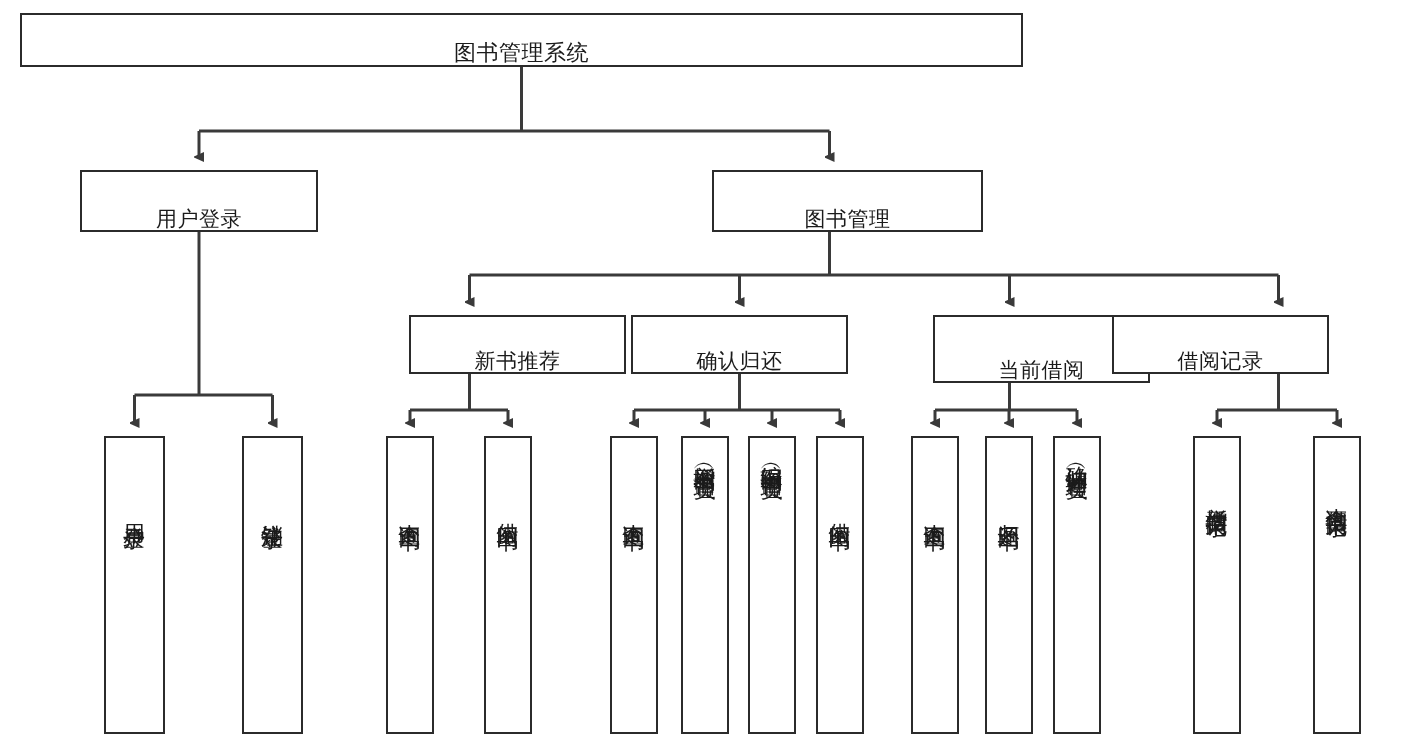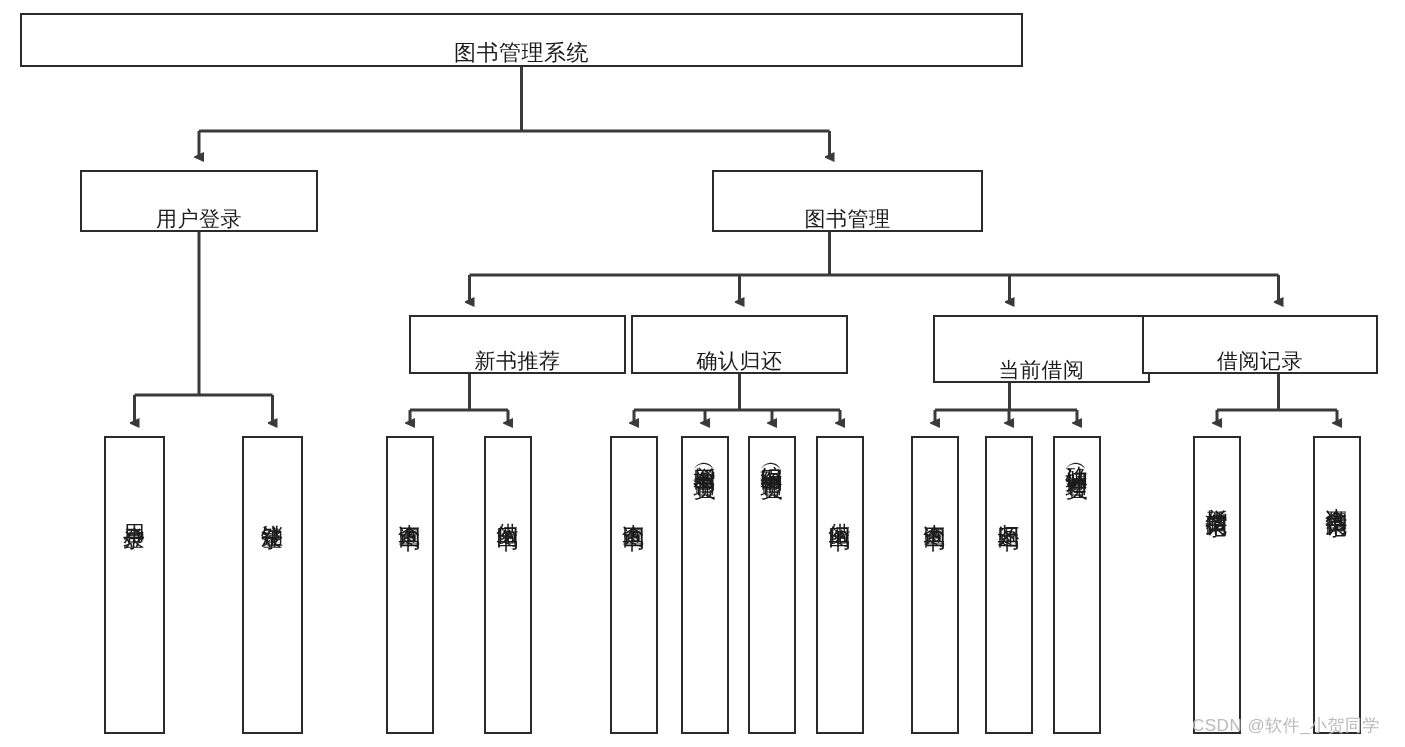--- a/index.html
+++ b/index.html
@@ -135,21 +135,21 @@
       </div>
       <div class="node horizontal" style="left: 361px; top: 315px; width: 217px; height: 59px; margin-left: 48px;">
         <span class="node-label">新书推荐</span>
       </div>
       <div class="node horizontal" style="left: 631px; top: 315px; width: 217px; height: 59px;">
         <span class="node-label">确认归还</span>
       </div>
       <div class="node horizontal" style="left: 901px; top: 315px; width: 217px; height: 68px; margin-left: 32px;">
         <span class="node-label">当前借阅</span>
       </div>
-      <div class="node horizontal" style="left: 1142px; top: 315px; width: 236px; height: 59px;">
+      <div class="node horizontal" style="left: 1112px; top: 315px; width: 217px; height: 59px;">
         <span class="node-label">借阅记录</span>
       </div>
       <div class="node vertical short" style="left: 104px; top: 436px; width: 61px; height: 298px;">
         <span class="node-label">用户登录</span>
       </div>
       <div class="node vertical short" style="left: 242px; top: 436px; width: 61px; height: 298px;">
         <span class="node-label">注销登录</span>
       </div>
       <div class="node vertical short" style="left: 386px; top: 436px; width: 48px; height: 298px;">
         <span class="node-label">查询图书</span>
@@ -179,14 +179,13 @@
         <span class="node-label">确认归还（管理员）</span>
       </div>
       <div class="node vertical mid" style="left: 1193px; top: 436px; width: 48px; height: 298px;">
         <span class="node-label">新增借阅记录</span>
       </div>
       <div class="node vertical mid" style="left: 1313px; top: 436px; width: 48px; height: 298px;">
         <span class="node-label">查询借阅记录</span>
       </div>
     </div>
 
-  <div class="watermark">CSDN @软件_小贺同学</div>
 </div>
 
 </body></html>

